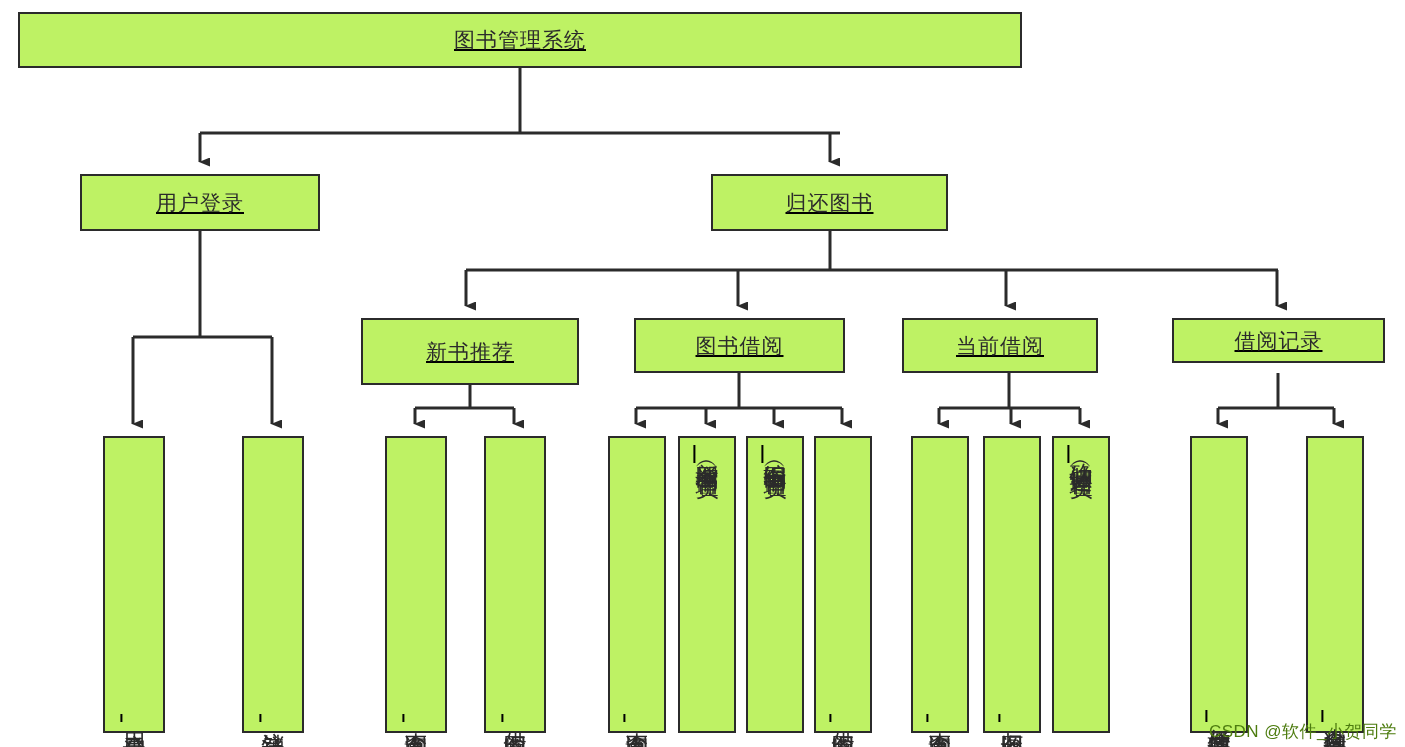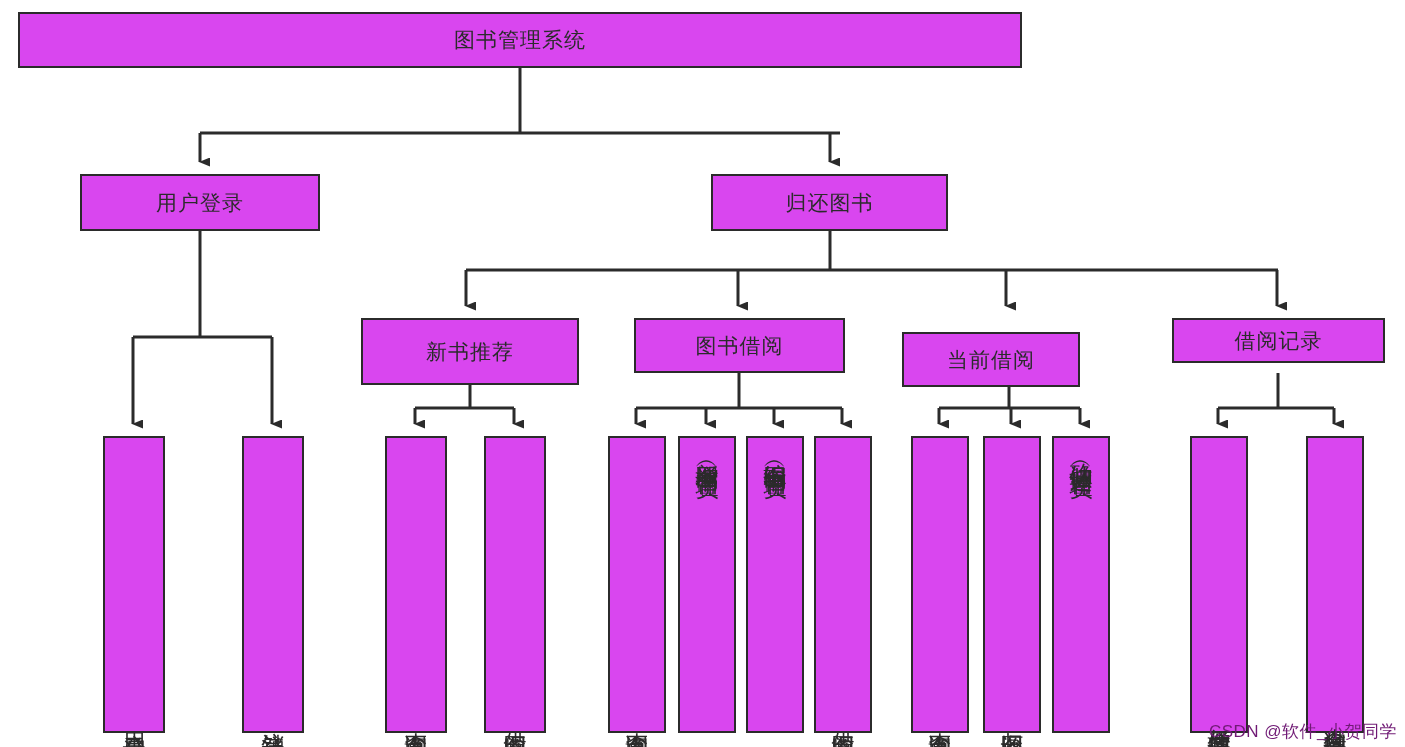--- a/index.html
+++ b/index.html
@@ -22,26 +22,27 @@
     position: absolute;
     left: 0;
     top: 0;
     width: 1405px;
     height: 747px;
     pointer-events: none;
   }
   .node {
     position: absolute;
     box-sizing: border-box;
-    background: #d946ef;
+    background: #bef264;
     border: 2px solid #2b2b2b;
     display: flex;
     align-items: center;
     justify-content: center;
     z-index: 2;
+    text-decoration: underline;
   }
   .node-h .node-label {
     font-size: 21px;
     color: #2b2b2b;
     letter-spacing: 1px;
     line-height: 1.2;
     white-space: nowrap;
   }
   .node-v {
     align-items: flex-end;
@@ -60,21 +61,21 @@
   .node-v.align-top {
     align-items: flex-start;
     padding-bottom: 0;
     padding-top: 7px;
   }
   #watermark {
     position: absolute;
     right: 8px;
     bottom: 4px;
     font-size: 17px;
-    color: #701a75;
+    color: #4d7c0f;
     letter-spacing: 0.5px;
     z-index: 5;
     white-space: nowrap;
   }
 </style>
 </head>
 <body>
 
 <div id="diagram-canvas">
 
@@ -150,21 +151,21 @@
   <div class="node node-h" id="node-l2-1" style="left: 711px; top: 174px; width: 237px; height: 57px;">
     <span class="node-label">归还图书</span>
   </div>
 
   <div class="node node-h" id="node-l3-0" style="left: 361px; top: 318px; width: 218px; height: 67px;">
     <span class="node-label">新书推荐</span>
   </div>
   <div class="node node-h" id="node-l3-1" style="left: 634px; top: 318px; width: 211px; height: 55px;">
     <span class="node-label">图书借阅</span>
   </div>
-  <div class="node node-h" id="node-l3-2" style="left: 902px; top: 332px; width: 178px; height: 55px;">
+  <div class="node node-h" id="node-l3-2" style="left: 902px; top: 318px; width: 196px; height: 55px;">
     <span class="node-label">当前借阅</span>
   </div>
   <div class="node node-h" id="node-l3-3" style="left: 1172px; top: 318px; width: 213px; height: 45px;">
     <span class="node-label">借阅记录</span>
   </div>
 
   <div class="node node-v" id="node-leaf-0" style="left: 103px; top: 436px; width: 62px; height: 297px;">
     <span class="node-label">用户登录</span>
   </div>
   <div class="node node-v" id="node-leaf-1" style="left: 242px; top: 436px; width: 62px; height: 297px;">

